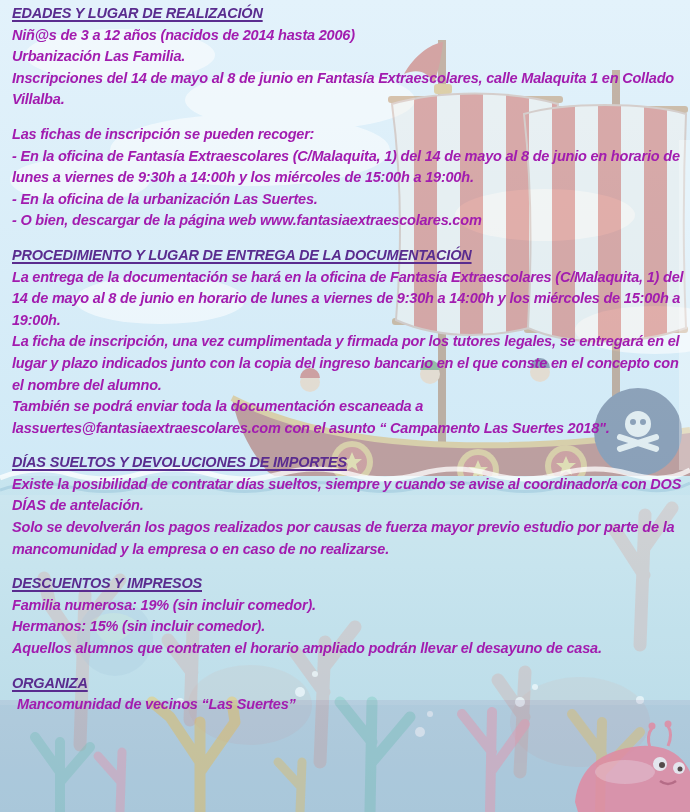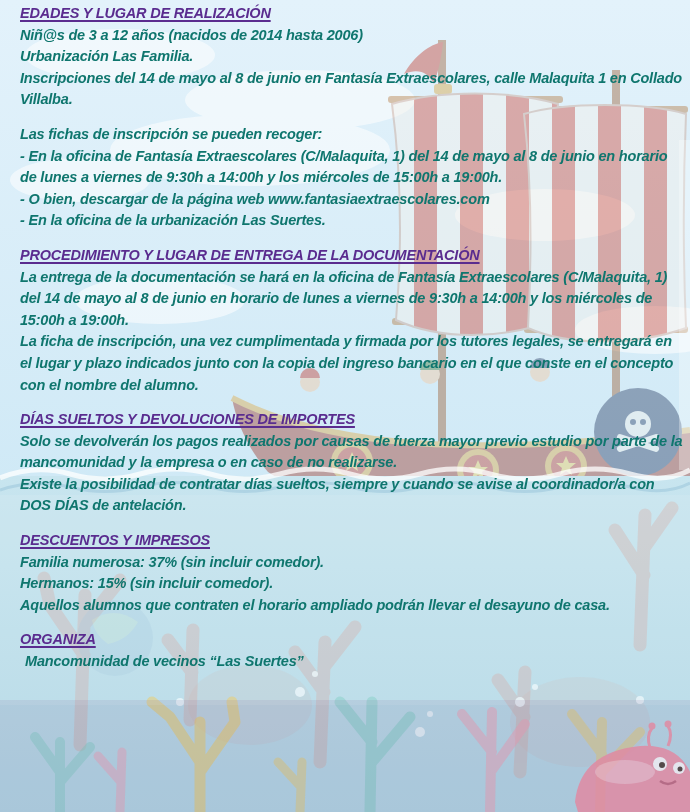--- a/index.html
+++ b/index.html
@@ -2,26 +2,26 @@
 <html><head>
 <meta charset="utf-8">
 <style>
   html,body{margin:0;padding:0;background:#eef4f8;}
   .page{
     position:relative;width:690px;height:812px;overflow:hidden;
     background:#d9edf8;
     font-family:"Liberation Sans","DejaVu Sans",sans-serif;
   }
   svg.bg{position:absolute;left:0;top:0;width:690px;height:812px;}
-  .content{position:absolute;left:0;top:0;right:0;bottom:0;padding:3px 3px 0 20px;border-radius:16px;}
+  .content{position:absolute;left:0;top:0;right:0;bottom:0;padding:3px 3px 0 12px;border-radius:16px;}
   .content h2,.content p{
     margin:0;
     font-style:italic;font-weight:bold;
     font-size:14.5px;line-height:21.6px;letter-spacing:-0.2px;
-    color:#0f766e;
+    color:#a21caf;
   }
   .content h2{
     color:#5a2c8f;
     text-decoration:underline;
     text-decoration-thickness:1.5px;
     text-underline-offset:2px;
   }
   .content section{margin:0 0 13px 0;}
   .content section.last{margin-bottom:0;}
   .content p.indent{padding-left:5px;}
@@ -181,39 +181,40 @@
     <section>
       <h2>EDADES Y LUGAR DE REALIZACIÓN</h2>
       <p>Niñ@s de 3 a 12 años (nacidos de 2014 hasta 2006)</p>
       <p>Urbanización Las Familia.</p>
       <p>Inscripciones del 14 de mayo al 8 de junio en Fantasía Extraescolares, calle Malaquita 1 en Collado Villalba.</p>
     </section>
 
     <section>
       <p>Las fichas de inscripción se pueden recoger:</p>
       <p>- En la oficina de Fantasía Extraescolares (C/Malaquita, 1) del 14 de mayo al 8 de junio en horario de lunes a viernes de 9:30h a 14:00h y los miércoles de 15:00h a 19:00h.</p>
+      <p>- En la oficina de la urbanización Las Suertes.</p>
       <p>- O bien, descargar de la página web www.fantasiaextraescolares.com</p>
-      <p>- En la oficina de la urbanización Las Suertes.</p>
     </section>
 
     <section>
       <h2>PROCEDIMIENTO Y LUGAR DE ENTREGA DE LA DOCUMENTACIÓN</h2>
       <p>La entrega de la documentación se hará en la oficina de Fantasía Extraescolares (C/Malaquita, 1) del 14 de mayo al 8 de junio en horario de lunes a viernes de 9:30h a 14:00h y los miércoles de 15:00h a 19:00h.</p>
       <p>La ficha de inscripción, una vez cumplimentada y firmada por los tutores legales, se entregará en el lugar y plazo indicados junto con la copia del ingreso bancario en el que conste en el concepto con el nombre del alumno.</p>
+      <p>También se podrá enviar toda la documentación escaneada a lassuertes@fantasiaextraescolares.com con el asunto “ Campamento Las Suertes 2018".</p>
     </section>
 
     <section>
       <h2>DÍAS SUELTOS Y DEVOLUCIONES DE IMPORTES</h2>
+      <p>Existe la posibilidad de contratar días sueltos, siempre y cuando se avise al coordinador/a con DOS DÍAS de antelación.</p>
       <p>Solo se devolverán los pagos realizados por causas de fuerza mayor previo estudio por parte de la mancomunidad y la empresa o en caso de no realizarse.</p>
-      <p>Existe la posibilidad de contratar días sueltos, siempre y cuando se avise al coordinador/a con DOS DÍAS de antelación.</p>
     </section>
 
     <section>
       <h2>DESCUENTOS Y IMPRESOS</h2>
-      <p>Familia numerosa: 37% (sin incluir comedor).</p>
+      <p>Familia numerosa: 19% (sin incluir comedor).</p>
       <p>Hermanos: 15% (sin incluir comedor).</p>
       <p>Aquellos alumnos que contraten el horario ampliado podrán llevar el desayuno de casa.</p>
     </section>
 
 
     <section class="last">
       <h2>ORGANIZA</h2>
       <p class="indent">Mancomunidad de vecinos “Las Suertes”</p>
     </section>
 

